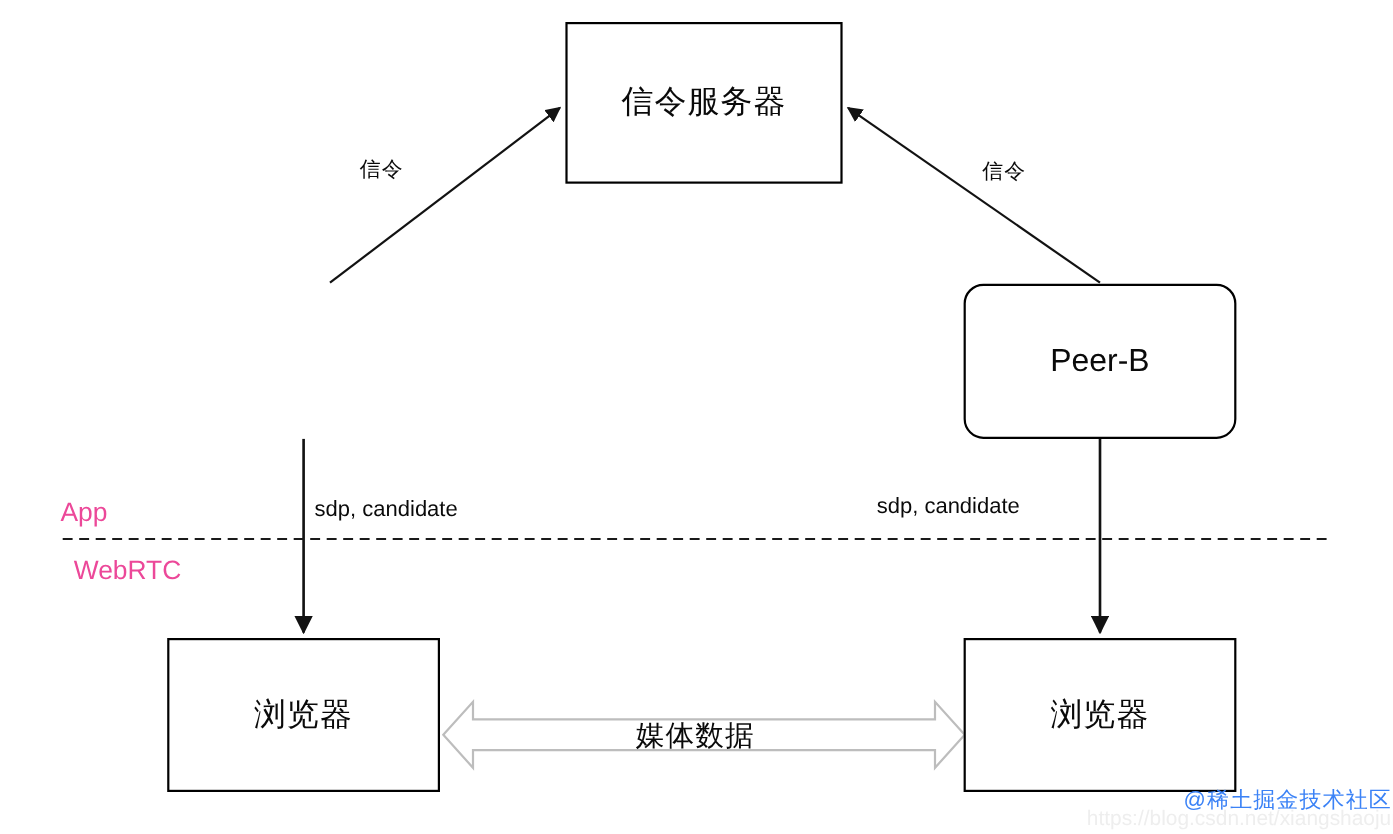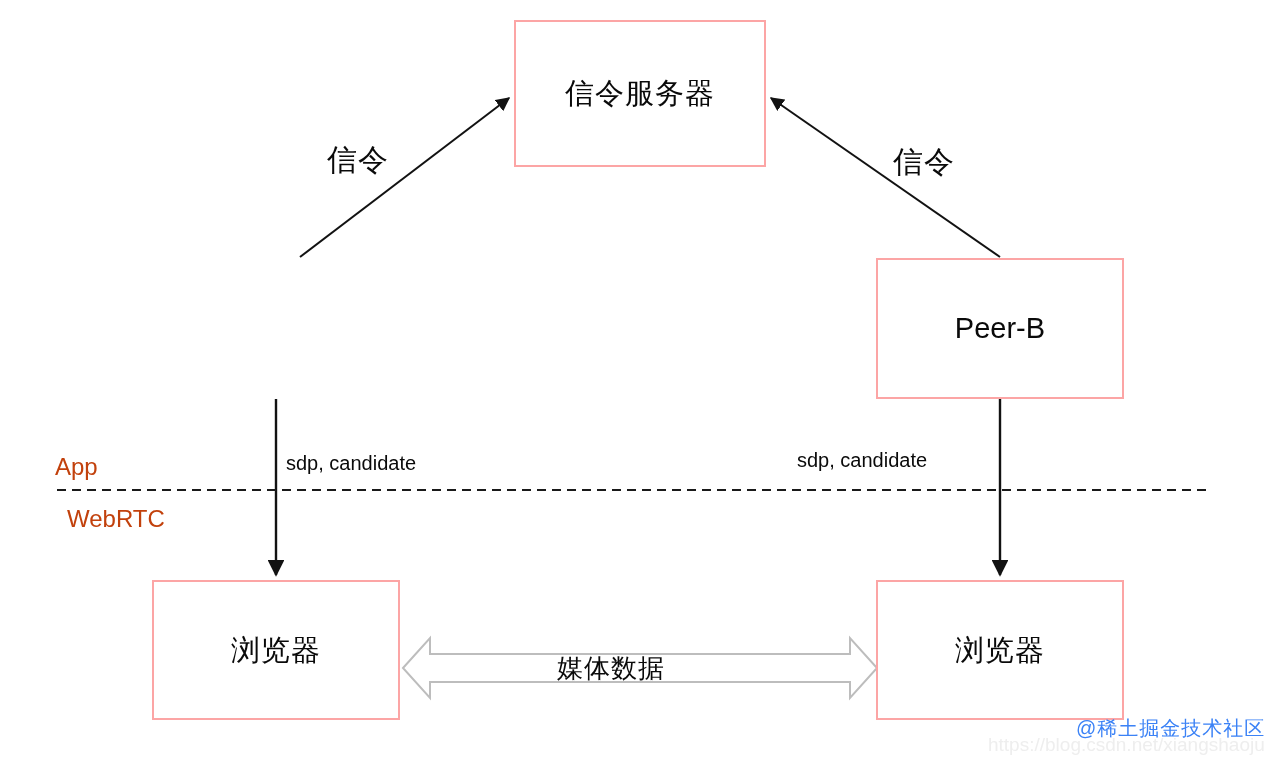--- a/index.html
+++ b/index.html
@@ -21,21 +21,21 @@
   .svg-layer {
     position: absolute;
     left: 0;
     top: 0;
     width: 1266px;
     height: 758px;
   }
   .node-box {
     position: absolute;
     box-sizing: border-box;
-    border: 2px solid #fca5a5;
+    border: 2px solid #000000;
     background: #ffffff;
     display: flex;
     align-items: center;
     justify-content: center;
   }
   .node-label-cn {
     font-size: 29px;
     line-height: 1;
     letter-spacing: 1px;
     color: #0a0a0a;
@@ -47,32 +47,32 @@
     color: #0a0a0a;
     white-space: nowrap;
   }
   .edge-label {
     position: absolute;
     white-space: nowrap;
     color: #0a0a0a;
     line-height: 1;
   }
   .edge-label.cn {
-    font-size: 30px;
+    font-size: 19px;
     letter-spacing: 1px;
   }
   .edge-label.en {
     font-size: 20px;
   }
   .layer-label {
     position: absolute;
     white-space: nowrap;
     font-size: 24px;
     line-height: 1;
-    color: #c2410c;
+    color: #ec4899;
   }
   .media-label {
     position: absolute;
     white-space: nowrap;
     font-size: 26px;
     letter-spacing: 1px;
     line-height: 1;
     color: #0a0a0a;
   }
   .watermark {
@@ -115,41 +115,41 @@
     <line x1="57" y1="490" x2="1207" y2="490" stroke="#1a1a1a" stroke-width="2" stroke-dasharray="9 6"></line>
 
     <polygon points="403,668 430,638 430,654 850,654 850,638 877,668 850,698 850,682 430,682 430,698" fill="#ffffff" stroke="#bdbdbd" stroke-width="2" stroke-linejoin="miter"></polygon>
   </svg>
 
   <div class="node-box" style="left:514px; top:20px; width:252px; height:147px;">
     <span class="node-label-cn">信令服务器</span>
   </div>
 
 
-  <div class="node-box" style="left:876px; top:258px; width:248px; height:141px;">
+  <div class="node-box" style="left:876px; top:258px; width:248px; height:141px;border-radius:18px;">
     <span class="node-label-en">Peer-B</span>
   </div>
 
   <div class="node-box" style="left:152px; top:580px; width:248px; height:140px;">
     <span class="node-label-cn">浏览器</span>
   </div>
 
   <div class="node-box" style="left:876px; top:580px; width:248px; height:140px;">
     <span class="node-label-cn">浏览器</span>
   </div>
 
   <div class="edge-label cn" style="left:327px; top:145px;">信令</div>
 
   <div class="edge-label cn" style="left:893px; top:147px;">信令</div>
 
   <div class="edge-label en" style="left:286px; top:453px;">sdp, candidate</div>
 
   <div class="edge-label en" style="left:797px; top:450px;">sdp, candidate</div>
 
-  <div class="media-label" style="left:557px; top:655px;">媒体数据</div>
+  <div class="media-label" style="left:578px; top:655px;">媒体数据</div>
 
   <div class="layer-label" style="left:55px; top:455px;">App</div>
 
   <div class="layer-label" style="left:67px; top:507px;">WebRTC</div>
 
   <div class="watermark" style="left:1076px; top:718px;">@稀土掘金技术社区</div>
 
   <div class="watermark-url" style="left:988px; top:735px;">https://blog.csdn.net/xiangshaojun838</div>
 
 </div>

